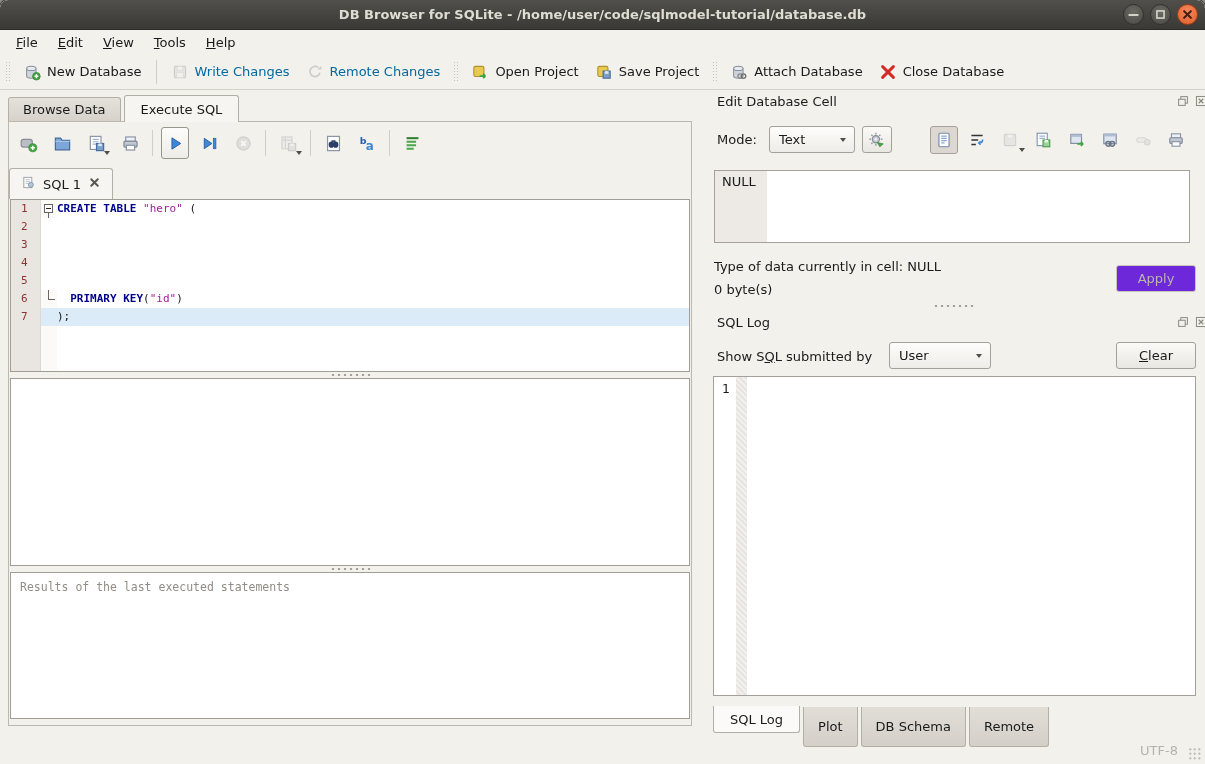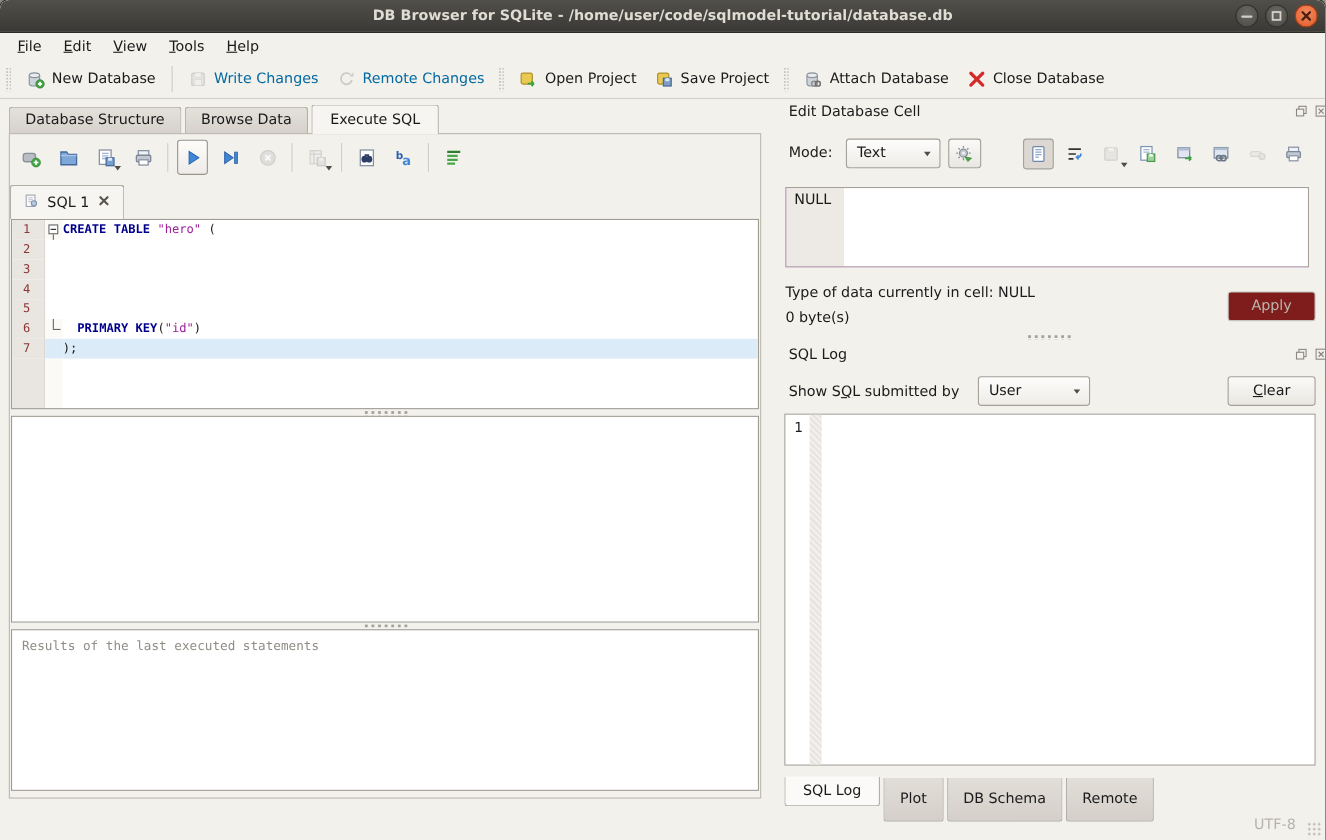--- a/index.html
+++ b/index.html
@@ -77,21 +77,21 @@
 .cellicons{position:absolute;left:930px;top:126px;width:260px;display:flex;justify-content:space-between;align-items:center;z-index:3}
 .cicon{width:28px;height:28px;display:flex;align-items:center;justify-content:center;position:relative}
 .cicon svg{width:18px;height:18px}
 .cicon.pressed{background:#dcd8d1;border:1px solid #a5a19a;border-radius:3px}
 .cicon.disabled svg{opacity:.45;filter:grayscale(.9)}
 .cicon .caret{position:absolute;right:-1px;bottom:2px;border-left-width:3px;border-right-width:3px}
 .cellbox{position:absolute;left:714px;top:170px;width:476px;height:73px;border:1px solid #a5a19a;background:#f0abfc;display:flex;z-index:3}
 .cellmargin{width:52px;background:#edeae5;padding:3px 0 0 7px}
 .ilabel{position:absolute;z-index:3}
 .btn{position:absolute;height:27px;border:1px solid #a5a19a;border-radius:3px;background:linear-gradient(#fbfaf8,#e9e7e1);display:flex;align-items:center;justify-content:center;z-index:3}
-.btn.disabled{color:#b9b5ad;border-color:#c9c5bd;background:#7f1d1d}
+.btn.disabled{color:#b9b5ad;border-color:#c9c5bd;background:#6d28d9}
 .logarea{position:absolute;left:713px;top:376px;width:483px;height:320px;border:1px solid #a5a19a;background:#fff;z-index:3}
 .logarea .num{position:absolute;left:8px;top:4px;font-size:12.5px}
 .logarea .strip{position:absolute;left:22px;top:0;bottom:0;width:11px;background:repeating-linear-gradient(45deg,#f2f0ec 0 2px,#e8e5e0 2px 4px)}
 .btabs{position:absolute;left:713px;top:707px;display:flex;align-items:flex-start;gap:3px;z-index:3}
 .btab{height:40px;display:flex;align-items:center;padding:0 14px;background:linear-gradient(#e1ded7,#d4d0c9);border:1px solid #b3afa6;border-top:none;border-radius:0 0 3px 3px}
 .btab.active{height:27px;background:#fbfaf8;margin-top:-1px;padding:0 16px}
 .status{position:absolute;right:27px;bottom:6px;color:#b7b3ac;z-index:3}
 .gripcorner{position:absolute;right:3px;bottom:3px;width:14px;height:14px;background-image:radial-gradient(#bcb8b1 30%,transparent 34%);background-size:4.5px 4.5px;z-index:3}
 u{text-decoration:underline}
 </style>
@@ -203,23 +203,20 @@
           <svg viewBox="0 0 16 16" style="width: 100%; height: 100%;">
             <path d="M3.2 3.2l9.6 9.6M12.8 3.2l-9.6 9.6" stroke="#d42a2a" stroke-width="2.6" stroke-linecap="round" fill="none"></path>
           </svg>
         </span>
         <span>Close Database</span>
       </div>
     </div>
 
   <div class="maintabs" id="maintabs">
       <div class="mtab">
-        <span>Database Structure</span>
-      </div>
-      <div class="mtab">
         <span>Browse Data</span>
       </div>
       <div class="mtab active">
         <span>Execute SQL</span>
       </div>
     </div>
   <div class="frame"></div>
 
   <div class="sqlbar" id="sqlbar">
       <div class="sbtn">

